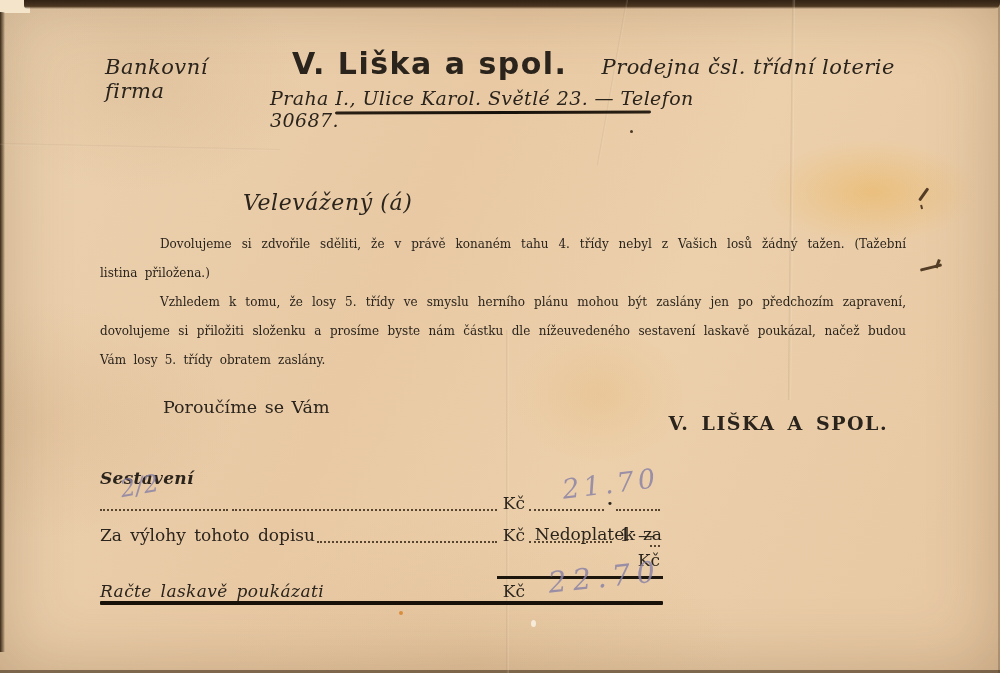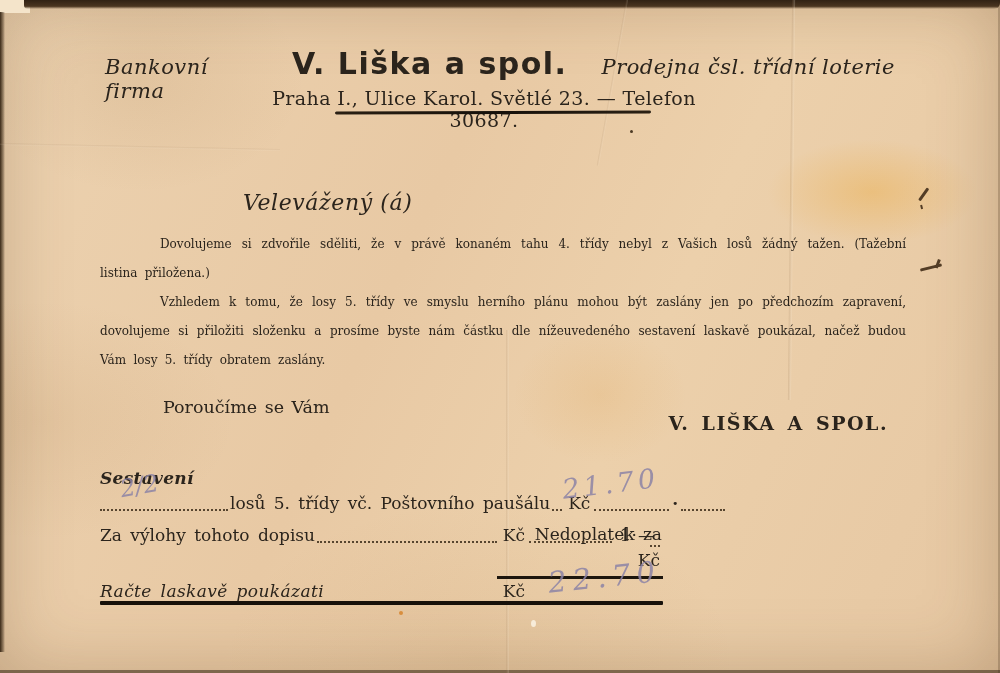--- a/index.html
+++ b/index.html
@@ -35,22 +35,22 @@
   .crease-d1 { left:612px; top:-8px; width:2px; height:175px; opacity:.35;
     background:linear-gradient(to right, rgba(120,85,50,.35), rgba(255,242,222,.5)); transform:rotate(10deg); }
   .crease-h1 { left:0; top:146px; width:280px; height:2px; opacity:.25;
     background:linear-gradient(to bottom, rgba(120,85,50,.4), rgba(255,242,222,.5)); transform:rotate(1.2deg); }
   
   .header-row { position:absolute; top:46px; left:105px; width:790px; display:flex; align-items:baseline; }
   .firm-prefix { font-style:italic; font-size:21px; letter-spacing:.5px; }
   .firm-name { font-family:"DejaVu Sans", sans-serif; font-weight:bold; font-size:30px;
     letter-spacing:1.5px; margin:0 34px 0 32px; white-space:nowrap; }
   .firm-suffix { font-style:italic; font-size:21px; letter-spacing:.5px; white-space:nowrap; }
-  .address-line { position:absolute; top:87px; left:264px; width:440px; text-align:center;
-    font-size:19px; letter-spacing:.4px; }
+  .address-line { position:absolute; top:87px; left:270px; width:440px; text-align:left;
+    font-style:italic; font-size:19px; letter-spacing:.4px; }
   .header-rule { position:absolute; top:111px; left:335px; width:316px; height:3px;
     background:linear-gradient(to right, #2a2014 0%, #15100a 50%, #2a2014 100%); border-radius:2px; transform:rotate(-.15deg); }
   
   .salutation { position:absolute; top:190px; left:243px; font-style:italic; font-size:22px; letter-spacing:.6px; }
   .para { position:absolute; left:100px; width:806px; font-size:12px; line-height:29px;
     text-align:justify; text-align-last:left; word-spacing:3.5px; text-indent:60px; }
   .para-1 { top:230px; }
   .para-2 { top:288px; }
   .closing-line { position:absolute; top:397px; left:163px; font-size:17.5px; word-spacing:2px; }
   .signoff { position:absolute; top:407px; right:112px; text-align:center; }
@@ -122,21 +122,20 @@
   <p class="para para-2">Vzhledem k tomu, že losy 5. třídy ve smyslu herního plánu mohou být zaslány jen po předchozím zapravení, dovolujeme si přiložiti složenku a prosíme byste nám částku dle nížeuvedeného sestavení laskavě poukázal, načež budou Vám losy 5. třídy obratem zaslány.</p>
   <div class="closing-line">Poroučíme se Vám</div>
   <div class="signoff">
     <div class="signoff-firm">V. LIŠKA A SPOL.</div>
   </div>
 
   <div class="stmt-title">Sestavení</div>
 
   <div class="stmt-row row-1">
     <span class="leader-fixed" style="width:128px"></span>
-    <span class="row-label">losů 5. třídy vč. Poštovního paušálu</span>
     <span class="leader"></span>
     <span class="currency">Kč</span>
     <span class="trail">
       <span class="leader" style="flex:1.7"></span>
       <span class="sep-dot">·</span>
       <span class="leader"></span>
     </span>
   </div>
 
   <div class="stmt-row row-2">

